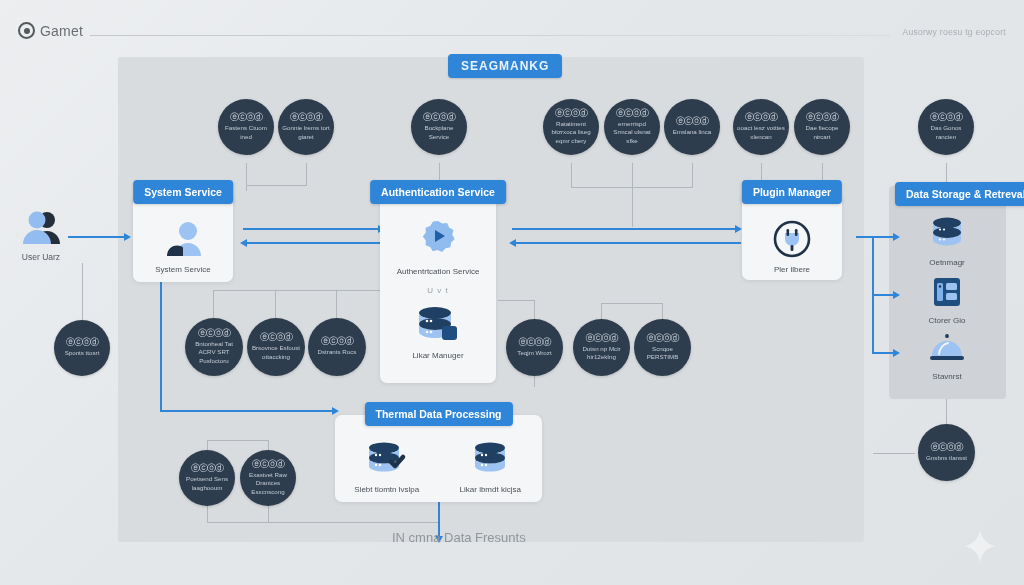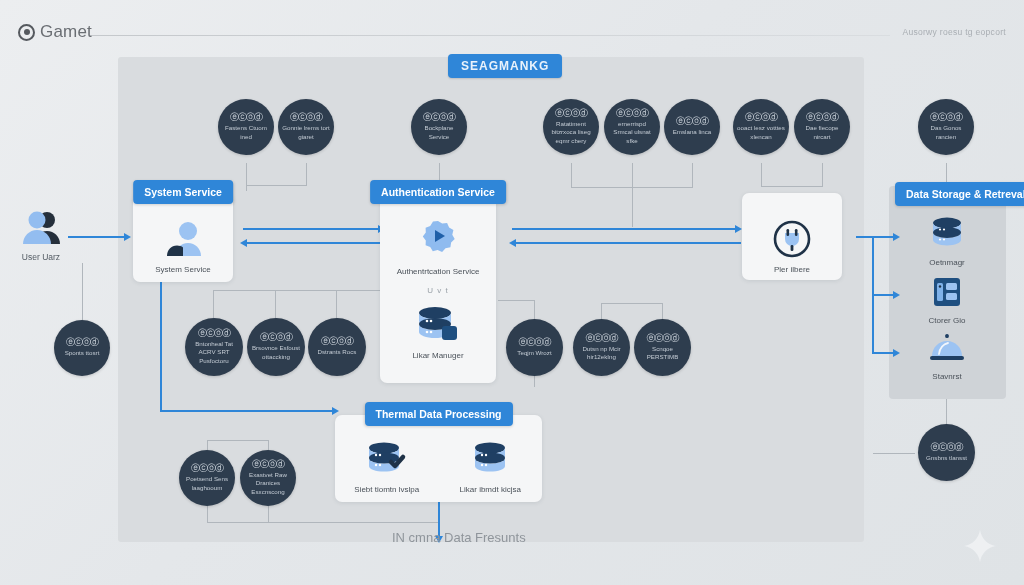--- a/index.html
+++ b/index.html
@@ -17,21 +17,21 @@
   .brand {
     position: absolute; left: 18px; top: 22px;
     display: flex; align-items: center; gap: 5px;
   }
   .brand-mark {
     width: 17px; height: 17px; border-radius: 50%;
     border: 2.2px solid #55595e;
     display: flex; align-items: center; justify-content: center;
   }
   .brand-mark i { width: 6px; height: 6px; border-radius: 50%; background: #55595e; display:block; }
-  .brand-name { font-size: 17px; color: #6a6e73; letter-spacing: .2px; }
+  .brand-name { font-size: 14px; color: #6a6e73; letter-spacing: .2px; }
 
   .header-rule {
     position: absolute; left: 90px; top: 35px; width: 800px; height: 1px;
     background: linear-gradient(to right, rgba(150,155,160,.45), rgba(150,155,160,.12));
   }
   .header-note {
     position: absolute; right: 18px; top: 27px;
     font-size: 8.5px; color: #a9aeb3; letter-spacing: .3px; white-space: nowrap;
   }
 
@@ -265,20 +265,21 @@
         <circle cx="12" cy="27" r="1.3" fill="#fff"></circle>
           <circle cx="16" cy="27" r="1.3" fill="#fff"></circle>
         <rect x="27" y="21" width="15" height="14" rx="3" fill="#1f4f80"></rect>
       </svg>
     </div>
     <div class="node-label">Likar Manuger</div>
   </div>
 </div>
 
 <div class="card" style="left:742px; top:193px; width:100px; height:87px;">
+  <div class="card-head">Plugin Manager</div>
   <div class="card-body">
     <div class="icon-wrap">
       <svg width="40" height="40" viewBox="0 0 40 40">
         <circle cx="20" cy="20" r="17" fill="none" stroke="#1f3247" stroke-width="2.6"></circle>
         <path d="M13 14v6a7 7 0 0 0 14 0v-6" fill="#9cc3f2"></path>
         <rect x="14.5" y="10" width="2.6" height="7" rx="1.2" fill="#1f3247"></rect>
         <rect x="22.9" y="10" width="2.6" height="7" rx="1.2" fill="#1f3247"></rect>
         <rect x="18.6" y="26" width="2.8" height="6" rx="1.2" fill="#1f3247"></rect>
       </svg>
     </div>

